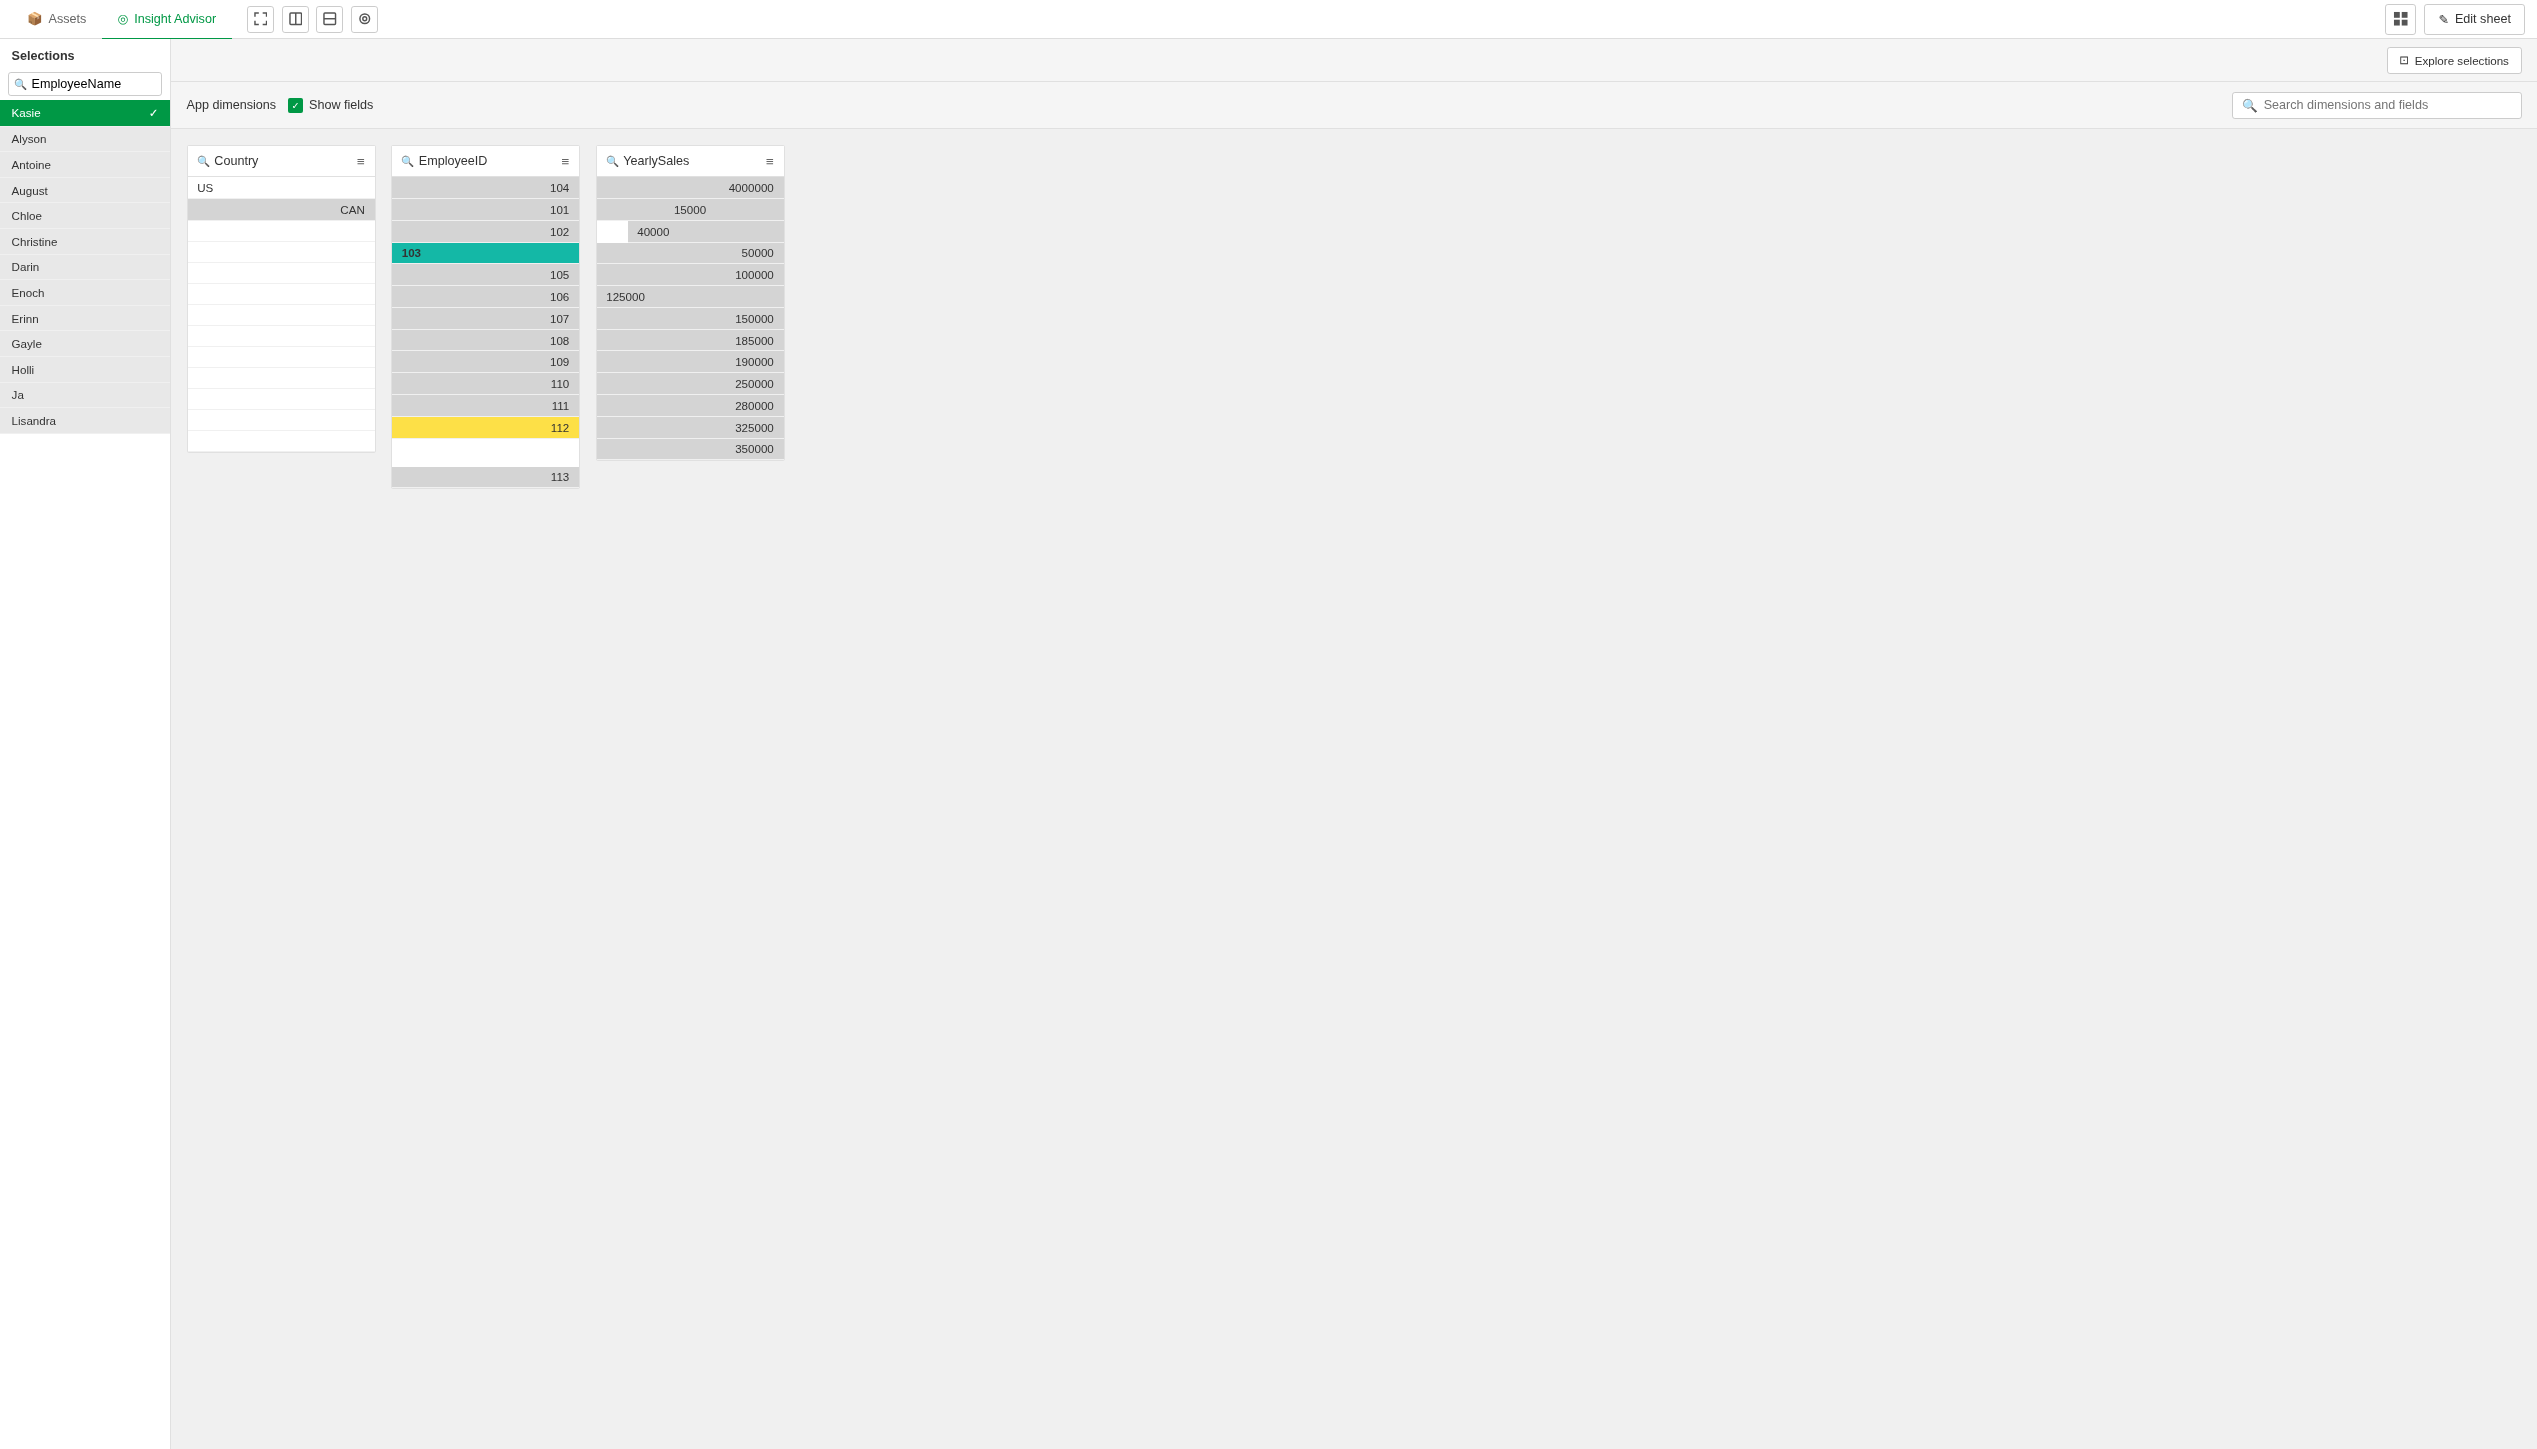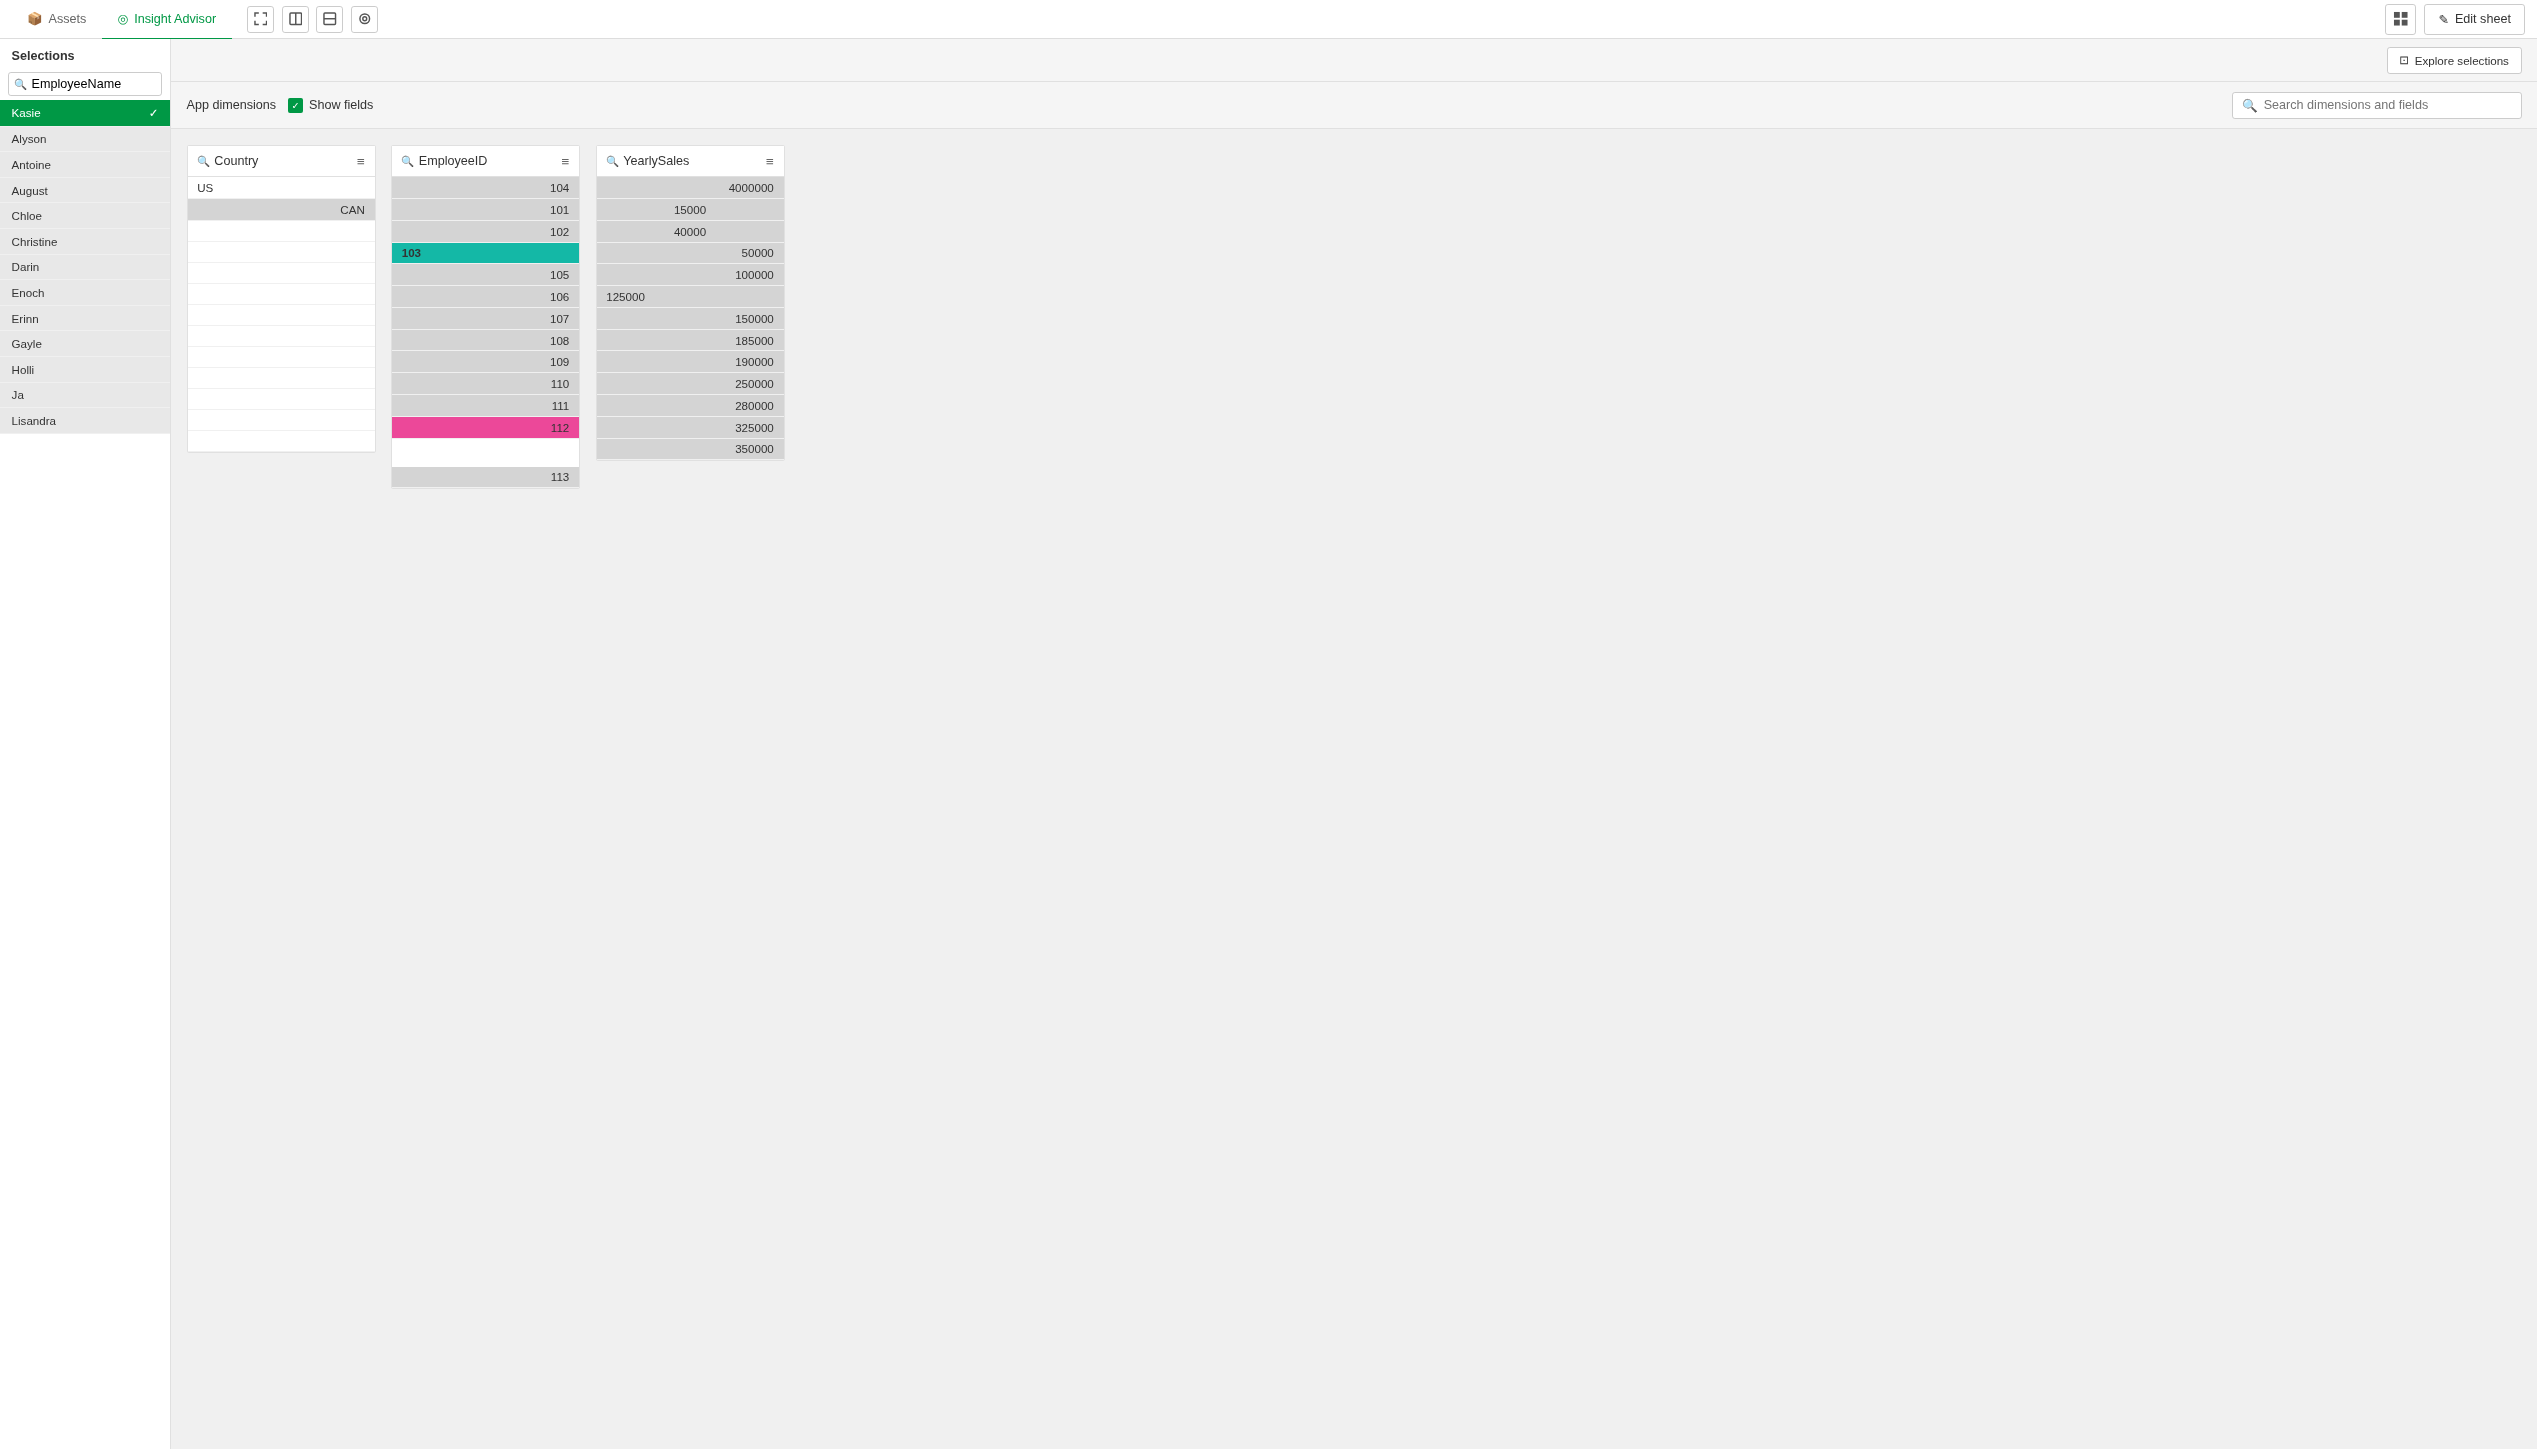--- a/index.html
+++ b/index.html
@@ -284,36 +284,36 @@
             <div style="padding: 3.9px 9.7px; font-size: 11.6px; border-bottom: 1px solid rgb(240, 240, 240); min-height: 21px; background: rgb(212, 212, 212); text-align: right;">101</div>
             <div style="padding: 3.9px 9.7px; font-size: 11.6px; border-bottom: 1px solid rgb(240, 240, 240); min-height: 21px; background: rgb(212, 212, 212); text-align: right;">102</div>
             <div style="padding: 3.9px 9.7px; font-size: 11.6px; border-bottom: 1px solid rgb(240, 240, 240); min-height: 21px; background: #14b8a6;  font-weight: bold;">103</div>
             <div style="padding: 3.9px 9.7px; font-size: 11.6px; border-bottom: 1px solid rgb(240, 240, 240); min-height: 21px; background: rgb(212, 212, 212); text-align: right;">105</div>
             <div style="padding: 3.9px 9.7px; font-size: 11.6px; border-bottom: 1px solid rgb(240, 240, 240); min-height: 21px; background: rgb(212, 212, 212); text-align: right;">106</div>
             <div style="padding: 3.9px 9.7px; font-size: 11.6px; border-bottom: 1px solid rgb(240, 240, 240); min-height: 21px; background: rgb(212, 212, 212); text-align: right;">107</div>
             <div style="padding: 3.9px 9.7px; font-size: 11.6px; border-bottom: 1px solid rgb(240, 240, 240); min-height: 21px; background: rgb(212, 212, 212); text-align: right;">108</div>
             <div style="padding: 3.9px 9.7px; font-size: 11.6px; border-bottom: 1px solid rgb(240, 240, 240); min-height: 21px; background: rgb(212, 212, 212); text-align: right;">109</div>
             <div style="padding: 3.9px 9.7px; font-size: 11.6px; border-bottom: 1px solid rgb(240, 240, 240); min-height: 21px; background: rgb(212, 212, 212); text-align: right;">110</div>
             <div style="padding: 3.9px 9.7px; font-size: 11.6px; border-bottom: 1px solid rgb(240, 240, 240); min-height: 21px; background: rgb(212, 212, 212); text-align: right;">111</div>
-            <div style="padding: 3.9px 9.7px; font-size: 11.6px; border-bottom: 1px solid rgb(240, 240, 240); min-height: 21px; background: #ec4899; text-align: right;">112</div>
+            <div style="padding: 3.9px 9.7px; font-size: 11.6px; border-bottom: 1px solid rgb(240, 240, 240); min-height: 21px; background: #fde047; text-align: right;">112</div>
             <div style="padding: 3.9px 9.7px; font-size: 11.6px; border-bottom: 1px solid rgb(240, 240, 240); min-height: 21px; background: rgb(212, 212, 212); text-align: right; margin-top: 28px;">113</div>
           </div>
         </div>
         <div class="field-card">
           <div class="field-card-header">
             <div class="field-card-header-left">
               <span style="font-size: 10.6px; color: rgb(102, 102, 102);">🔍</span>
               <span class="field-title">YearlySales</span>
             </div>
             <span class="field-menu-icon">≡</span>
           </div>
           <div class="field-rows">
             <div style="padding: 3.9px 9.7px; font-size: 11.6px; border-bottom: 1px solid rgb(240, 240, 240); min-height: 21px; background: rgb(212, 212, 212); text-align: right;">4000000</div>
             <div style="padding: 3.9px 9.7px; font-size: 11.6px; border-bottom: 1px solid rgb(240, 240, 240); min-height: 21px; background: rgb(212, 212, 212); text-align: center;">15000</div>
-            <div style="padding: 3.9px 9.7px; font-size: 11.6px; border-bottom: 1px solid rgb(240, 240, 240); min-height: 21px; background: rgb(212, 212, 212); text-align: center;">40000</div>
+            <div style="padding: 3.9px 9.7px; font-size: 11.6px; border-bottom: 1px solid rgb(240, 240, 240); min-height: 21px; background: rgb(212, 212, 212); text-align: left; margin-left: 31px;">40000</div>
             <div style="padding: 3.9px 9.7px; font-size: 11.6px; border-bottom: 1px solid rgb(240, 240, 240); min-height: 21px; background: rgb(212, 212, 212); text-align: right;">50000</div>
             <div style="padding: 3.9px 9.7px; font-size: 11.6px; border-bottom: 1px solid rgb(240, 240, 240); min-height: 21px; background: rgb(212, 212, 212); text-align: right;">100000</div>
             <div style="padding: 3.9px 9.7px; font-size: 11.6px; border-bottom: 1px solid rgb(240, 240, 240); min-height: 21px; background: rgb(212, 212, 212); ">125000</div>
             <div style="padding: 3.9px 9.7px; font-size: 11.6px; border-bottom: 1px solid rgb(240, 240, 240); min-height: 21px; background: rgb(212, 212, 212); text-align: right;">150000</div>
             <div style="padding: 3.9px 9.7px; font-size: 11.6px; border-bottom: 1px solid rgb(240, 240, 240); min-height: 21px; background: rgb(212, 212, 212); text-align: right;">185000</div>
             <div style="padding: 3.9px 9.7px; font-size: 11.6px; border-bottom: 1px solid rgb(240, 240, 240); min-height: 21px; background: rgb(212, 212, 212); text-align: right;">190000</div>
             <div style="padding: 3.9px 9.7px; font-size: 11.6px; border-bottom: 1px solid rgb(240, 240, 240); min-height: 21px; background: rgb(212, 212, 212); text-align: right;">250000</div>
             <div style="padding: 3.9px 9.7px; font-size: 11.6px; border-bottom: 1px solid rgb(240, 240, 240); min-height: 21px; background: rgb(212, 212, 212); text-align: right;">280000</div>
             <div style="padding: 3.9px 9.7px; font-size: 11.6px; border-bottom: 1px solid rgb(240, 240, 240); min-height: 21px; background: rgb(212, 212, 212); text-align: right;">325000</div>
             <div style="padding: 3.9px 9.7px; font-size: 11.6px; border-bottom: 1px solid rgb(240, 240, 240); min-height: 21px; background: rgb(212, 212, 212); text-align: right;">350000</div>

